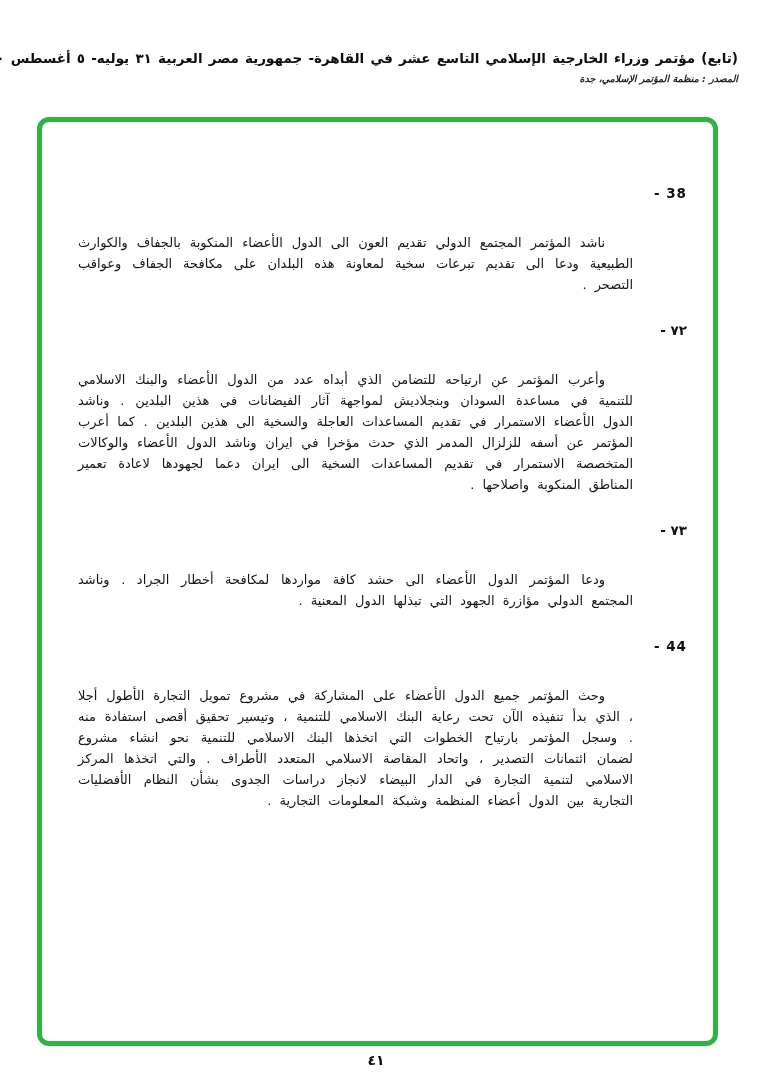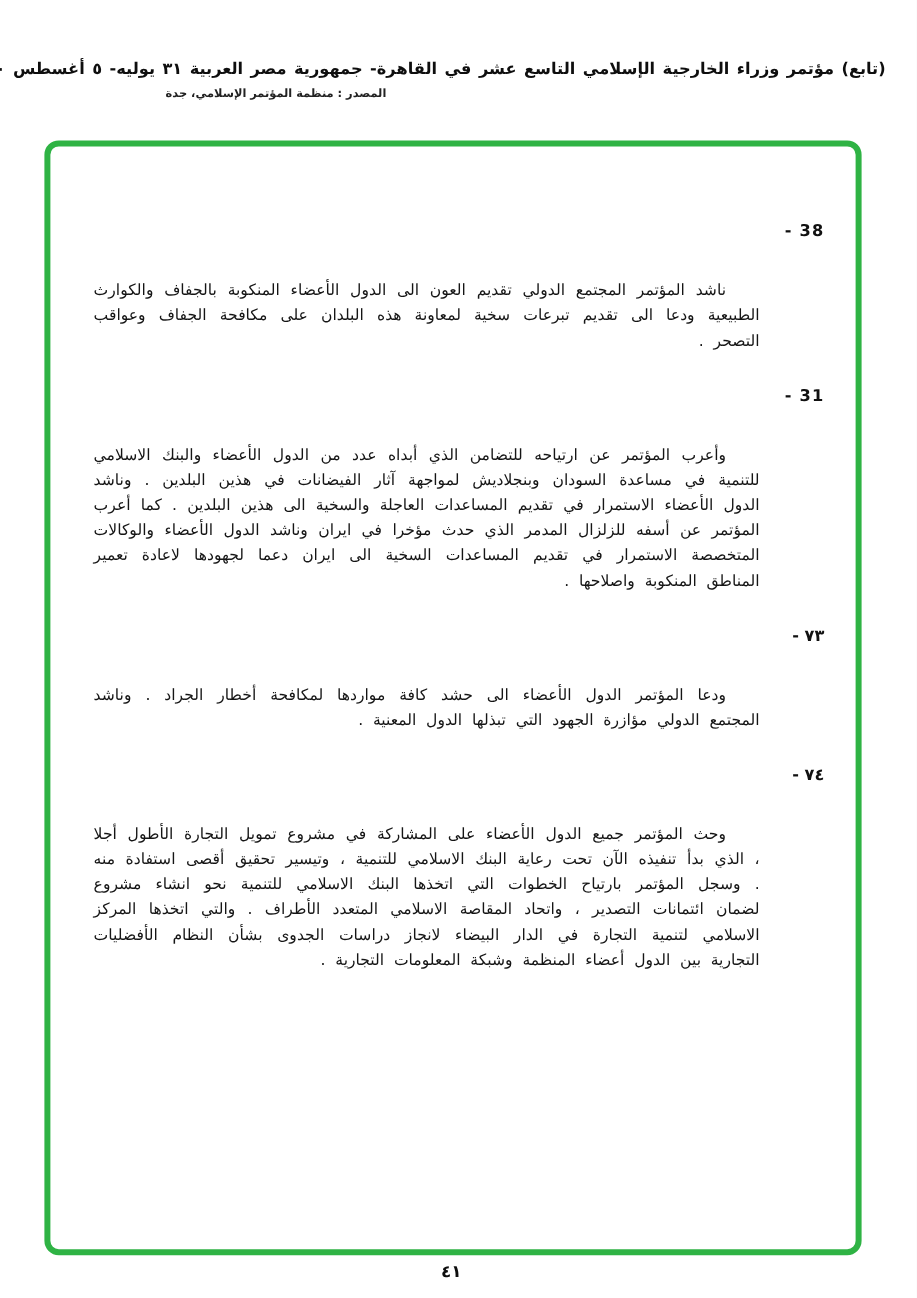--- a/index.html
+++ b/index.html
@@ -34,24 +34,25 @@
       font-weight: bold;
       letter-spacing: 0.2px;
       word-spacing: 1.5px;
       line-height: 1.5;
       white-space: nowrap;
       color: #0e0e0e;
     }
     .doc-source {
       margin-top: 5px;
       margin-left: 112px;
-      text-align: left;
+      text-align: right;
       font-size: 9.5px;
       font-weight: bold;
       color: #222;
+      font-style: italic;
     }
 
     
     .frame {
       position: absolute;
       top: 117px;
       left: 37px;
       width: 681px;
       height: 929px;
       border: 5px solid #2fb344;
@@ -115,31 +116,31 @@
 
   <div class="frame">
     <div class="content">
 
       <div class="para">
         <span class="para-num">38 -</span>
         <p class="para-text">ناشد المؤتمر المجتمع الدولي تقديم العون الى الدول الأعضاء المنكوبة بالجفاف والكوارث الطبيعية ودعا الى تقديم تبرعات سخية لمعاونة هذه البلدان على مكافحة الجفاف وعواقب التصحر .</p>
       </div>
 
       <div class="para">
-        <span class="para-num">31 -</span>
+        <span class="para-num">٧٢ -</span>
         <p class="para-text">وأعرب المؤتمر عن ارتياحه للتضامن الذي أبداه عدد من الدول الأعضاء والبنك الاسلامي للتنمية في مساعدة السودان وبنجلاديش لمواجهة آثار الفيضانات في هذين البلدين . وناشد الدول الأعضاء الاستمرار في تقديم المساعدات العاجلة والسخية الى هذين البلدين . كما أعرب المؤتمر عن أسفه للزلزال المدمر الذي حدث مؤخرا في ايران وناشد الدول الأعضاء والوكالات المتخصصة الاستمرار في تقديم المساعدات السخية الى ايران دعما لجهودها لاعادة تعمير المناطق المنكوبة واصلاحها .</p>
       </div>
 
       <div class="para">
         <span class="para-num">٧٣ -</span>
         <p class="para-text">ودعا المؤتمر الدول الأعضاء الى حشد كافة مواردها لمكافحة أخطار الجراد . وناشد المجتمع الدولي مؤازرة الجهود التي تبذلها الدول المعنية .</p>
       </div>
 
       <div class="para">
-        <span class="para-num">٧٤ -</span>
+        <span class="para-num">44 -</span>
         <p class="para-text">وحث المؤتمر جميع الدول الأعضاء على المشاركة في مشروع تمويل التجارة الأطول أجلا ، الذي بدأ تنفيذه الآن تحت رعاية البنك الاسلامي للتنمية ، وتيسير تحقيق أقصى استفادة منه . وسجل المؤتمر بارتياح الخطوات التي اتخذها البنك الاسلامي للتنمية نحو انشاء مشروع لضمان ائتمانات التصدير ، واتحاد المقاصة الاسلامي المتعدد الأطراف . والتي اتخذها المركز الاسلامي لتنمية التجارة في الدار البيضاء لانجاز دراسات الجدوى بشأن النظام الأفضليات التجارية بين الدول أعضاء المنظمة وشبكة المعلومات التجارية .</p>
       </div>
 
     </div>
   </div>
 
   <div class="page-number">٤١</div>
 
 </div>
 

